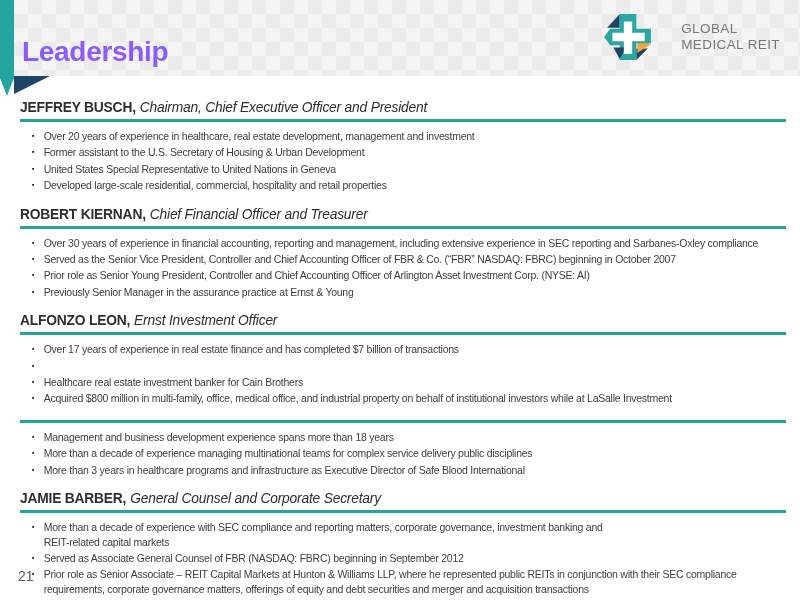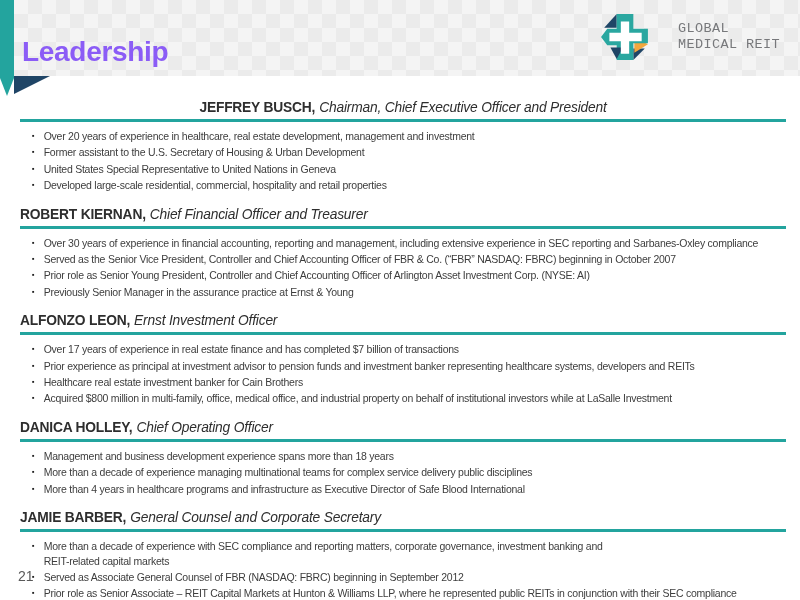--- a/index.html
+++ b/index.html
@@ -14,27 +14,27 @@
     background-image:
       repeating-conic-gradient(#ebebeb 0% 25%, #f4f4f4 0% 50%),
       linear-gradient(135deg, rgba(255,255,255,0.35) 25%, rgba(0,0,0,0) 25% 50%, rgba(255,255,255,0.35) 50% 75%, rgba(0,0,0,0) 75%);
     background-size:28px 28px, 56px 56px;
   }
   .accent-ribbon { position:absolute; left:0; top:0; }
   .slide-title {
     position:absolute; left:22px; top:36px;
     font-size:28px; font-weight:bold; color:#8b5cf6; letter-spacing:-0.3px;
   }
-  .logo { position:absolute; top:12px; right:20px; display:flex; align-items:center; gap:28px;font-family:Liberation Mono, monospace; }
+  .logo { position:absolute; top:12px; right:20px; display:flex; align-items:center; gap:28px; }
   .logo-text { font-size:13.5px; line-height:1.18; color:#77787b; letter-spacing:0.4px; }
 
   
   .content { position:absolute; left:20px; top:100px; width:766px; }
   .section { margin-top:14px; }
-  .section:first-child { margin-top:0;text-align:center; }
+  .section:first-child { margin-top:0; }
   .sec-heading { font-size:13.8px; color:#2e2e2e; letter-spacing:-0.2px; }
   .sec-heading .name { font-weight:bold; }
   .sec-heading .role { font-style:italic; margin-left:4px; }
   .rule { height:3px; background:#23a49e; margin-top:4px; }
   .bullets { margin-top:7px; padding-left:12px; }
   .bullet { display:flex; align-items:flex-start; gap:9px; margin-bottom:2px; }
   .bullet .marker { font-size:7.5px; line-height:14.4px; color:#222222; flex:0 0 auto; }
   .bullet .btext {
     font-size:10.5px; line-height:14.4px; color:#3d3d3d;
     letter-spacing:-0.25px; white-space:pre-line;
@@ -129,50 +129,46 @@
         <span class="name">ALFONZO LEON,</span><span class="role">Ernst Investment Officer</span>
       </div>
       <div class="rule"></div>
       <div class="bullets">
         <div class="bullet">
             <span class="marker">▪</span>
             <span class="btext">Over 17 years of experience in real estate  finance and has completed  $7 billion of transactions</span>
           </div>
         <div class="bullet">
             <span class="marker">▪</span>
-            <span class="btext">Prior experience as principal at investment advisor to pension funds and investment  banker representing healthcare systems,  developers and REITs</span>
           </div>
         <div class="bullet">
             <span class="marker">▪</span>
             <span class="btext">Healthcare real estate  investment  banker for Cain Brothers</span>
           </div>
         <div class="bullet">
             <span class="marker">▪</span>
             <span class="btext">Acquired $800 million in multi-family, office, medical office, and industrial property on behalf of institutional investors while at LaSalle Investment</span>
           </div>
       </div>
     </div>
 
     <div class="section">
-      <div class="sec-heading">
-        <span class="name">DANICA HOLLEY,</span><span class="role">Chief Operating Officer</span>
-      </div>
       <div class="rule"></div>
       <div class="bullets">
         <div class="bullet">
             <span class="marker">▪</span>
             <span class="btext">Management  and business development experience  spans more than  18 years</span>
           </div>
         <div class="bullet">
             <span class="marker">▪</span>
             <span class="btext">More than a decade of experience  managing multinational teams for complex service delivery public disciplines</span>
           </div>
         <div class="bullet">
             <span class="marker">▪</span>
-            <span class="btext">More than 4 years in healthcare programs and infrastructure as Executive Director of Safe Blood International</span>
+            <span class="btext">More than 3 years in healthcare programs and infrastructure as Executive Director of Safe Blood International</span>
           </div>
       </div>
     </div>
 
     <div class="section">
       <div class="sec-heading">
         <span class="name">JAMIE BARBER,</span><span class="role">General Counsel and Corporate Secretary</span>
       </div>
       <div class="rule"></div>
       <div class="bullets">

